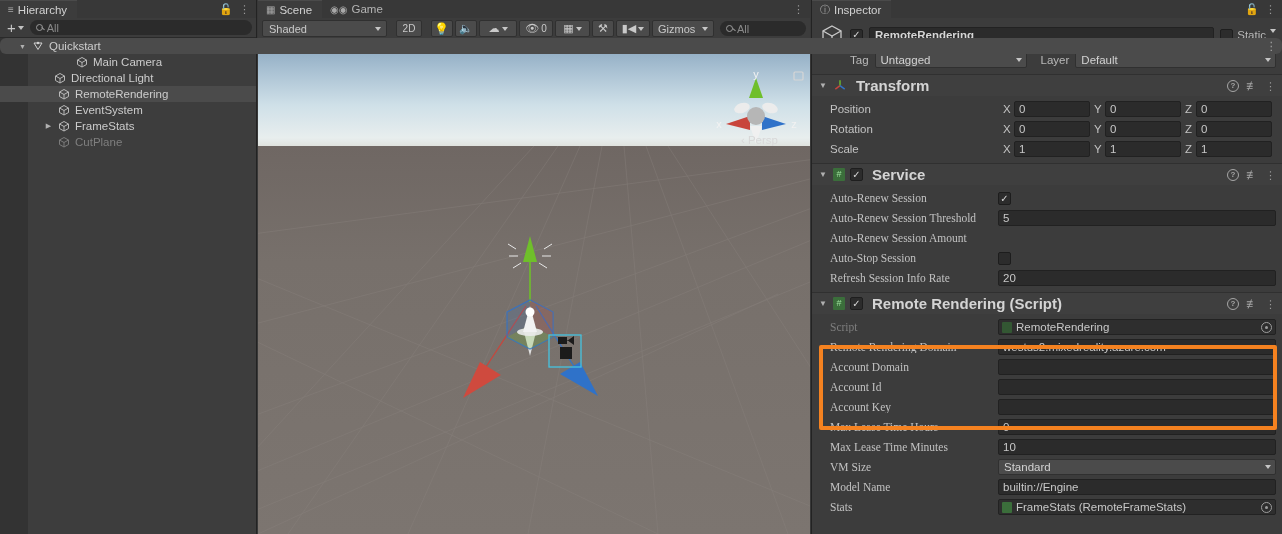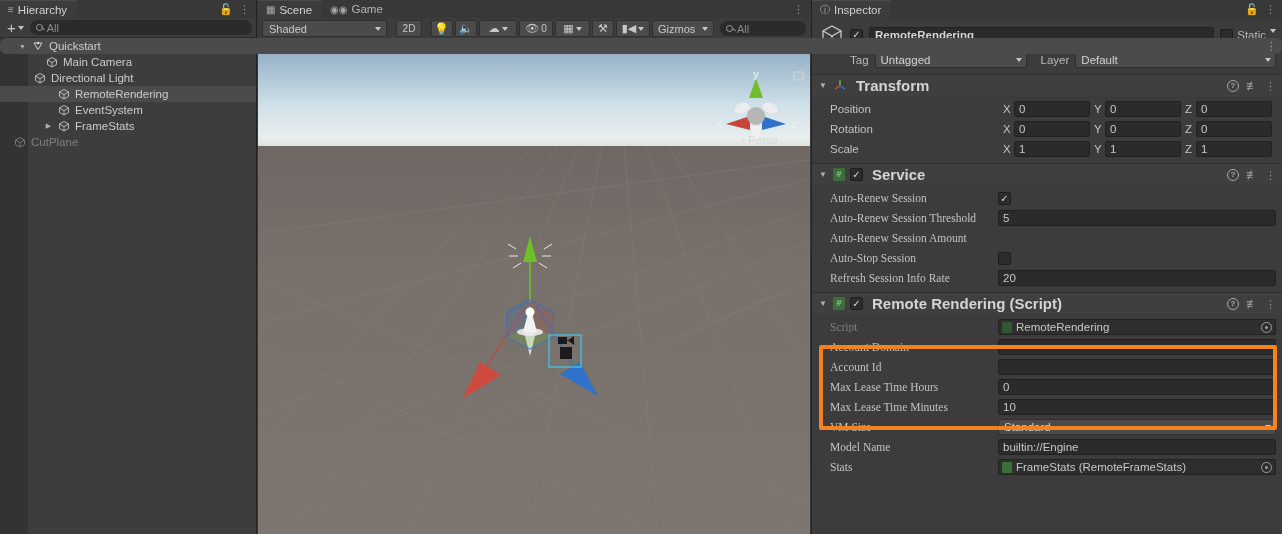--- a/index.html
+++ b/index.html
@@ -163,32 +163,32 @@
             <span class="tri">▼</span>
             <span class="ico">
               <svg width="12" height="12" viewBox="0 0 24 24">
                 <polygon points="4,6 20,6 12,19" fill="none" stroke="#d0d0d0" stroke-width="2"></polygon>
                 <circle cx="12" cy="6" r="2.5" fill="#d0d0d0"></circle>
               </svg>
             </span>
             <span>Quickstart</span>
             <span class="rowkebab">⋮</span>
           </div>
-          <div class="hrow" style="padding-left: 32px;">
+          <div class="hrow" style="padding-left: 62px;">
             <span class="tri"></span>
             <span class="ico">
               <svg width="12" height="12" viewBox="0 0 24 24">
                 <polygon points="12,3 21,8 21,17 12,22 3,17 3,8" fill="none" stroke="#b9b9b9" stroke-width="2"></polygon>
                 <polyline points="3,8 12,13 21,8" fill="none" stroke="#b9b9b9" stroke-width="2"></polyline>
                 <line x1="12" y1="13" x2="12" y2="22" stroke="#b9b9b9" stroke-width="2"></line>
               </svg>
             </span>
             <span>Main Camera</span>
           </div>
-          <div class="hrow" style="padding-left: 20px;">
+          <div class="hrow" style="padding-left: 40px;">
             <span class="tri"></span>
             <span class="ico">
               <svg width="12" height="12" viewBox="0 0 24 24">
                 <polygon points="12,3 21,8 21,17 12,22 3,17 3,8" fill="none" stroke="#b9b9b9" stroke-width="2"></polygon>
                 <polyline points="3,8 12,13 21,8" fill="none" stroke="#b9b9b9" stroke-width="2"></polyline>
                 <line x1="12" y1="13" x2="12" y2="22" stroke="#b9b9b9" stroke-width="2"></line>
               </svg>
             </span>
             <span>Directional Light</span>
           </div>
@@ -218,21 +218,21 @@
             <span class="tri">▶</span>
             <span class="ico">
               <svg width="12" height="12" viewBox="0 0 24 24">
                 <polygon points="12,3 21,8 21,17 12,22 3,17 3,8" fill="none" stroke="#b9b9b9" stroke-width="2"></polygon>
                 <polyline points="3,8 12,13 21,8" fill="none" stroke="#b9b9b9" stroke-width="2"></polyline>
                 <line x1="12" y1="13" x2="12" y2="22" stroke="#b9b9b9" stroke-width="2"></line>
               </svg>
             </span>
             <span>FrameStats</span>
           </div>
-          <div class="hrow dim" style="">
+          <div class="hrow dim" style="padding-left: 44px;">
             <span class="tri"></span>
             <span class="ico" style="opacity: 0.5;">
               <svg width="12" height="12" viewBox="0 0 24 24">
                 <polygon points="12,3 21,8 21,17 12,22 3,17 3,8" fill="none" stroke="#b9b9b9" stroke-width="2"></polygon>
                 <polyline points="3,8 12,13 21,8" fill="none" stroke="#b9b9b9" stroke-width="2"></polyline>
                 <line x1="12" y1="13" x2="12" y2="22" stroke="#b9b9b9" stroke-width="2"></line>
               </svg>
             </span>
             <span>CutPlane</span>
           </div>
@@ -558,29 +558,41 @@
             <div class="comp-body">
               <div class="prow">
                 <span class="plabel dim">Script</span>
                 <span class="obj-field dim">
                   <span class="obj-mini dimm"></span>
                   <span>RemoteRendering</span>
                   <span class="tgt"></span>
                 </span>
               </div>
               <div class="prow">
+                <span class="plabel">Remote Rendering Domain</span>
+                <span class="pfield">
+                  <span>westus2.mixedreality.azure.com</span>
+                </span>
+              </div>
+              <div class="prow">
                 <span class="plabel">Account Domain</span>
                 <span class="pfield">
                   <span><enter your="" account="" domain="" here=""></enter></span>
                 </span>
               </div>
               <div class="prow">
                 <span class="plabel">Account Id</span>
                 <span class="pfield">
                   <span><enter your="" account="" id="" here=""></enter></span>
+                </span>
+              </div>
+              <div class="prow">
+                <span class="plabel">Account Key</span>
+                <span class="pfield">
+                  <span><enter your="" account="" key="" here=""></enter></span>
                 </span>
               </div>
               <div class="prow">
                 <span class="plabel">Max Lease Time Hours</span>
                 <span class="pfield">
                   <span>0</span>
                 </span>
               </div>
               <div class="prow">
                 <span class="plabel">Max Lease Time Minutes</span>

